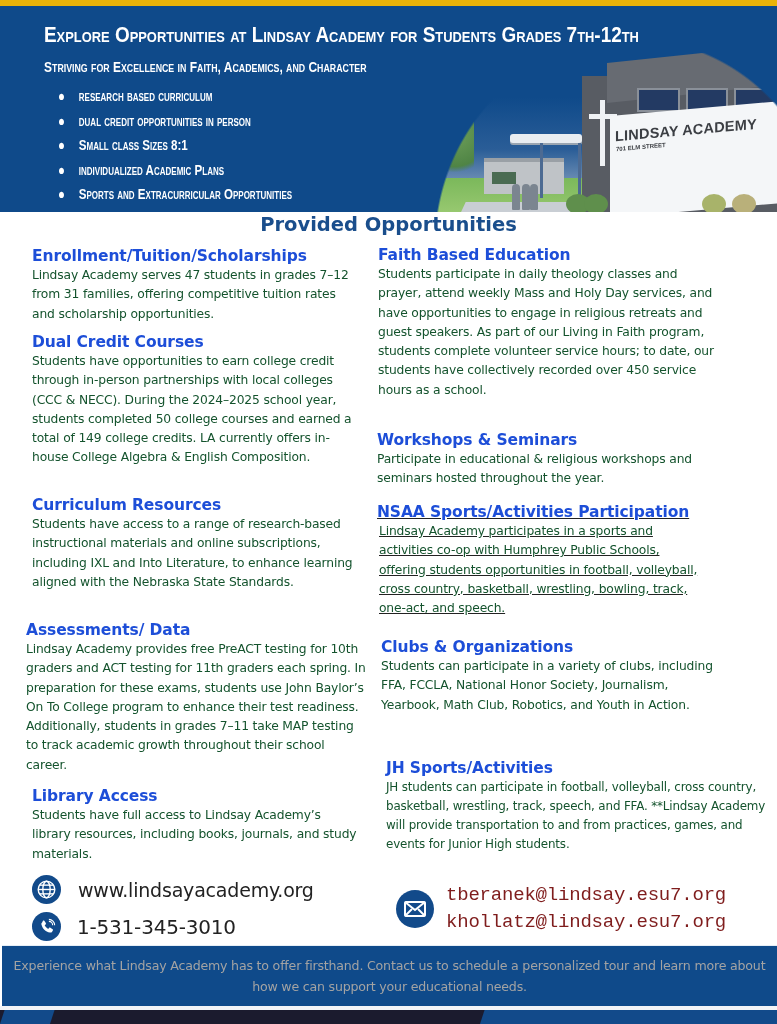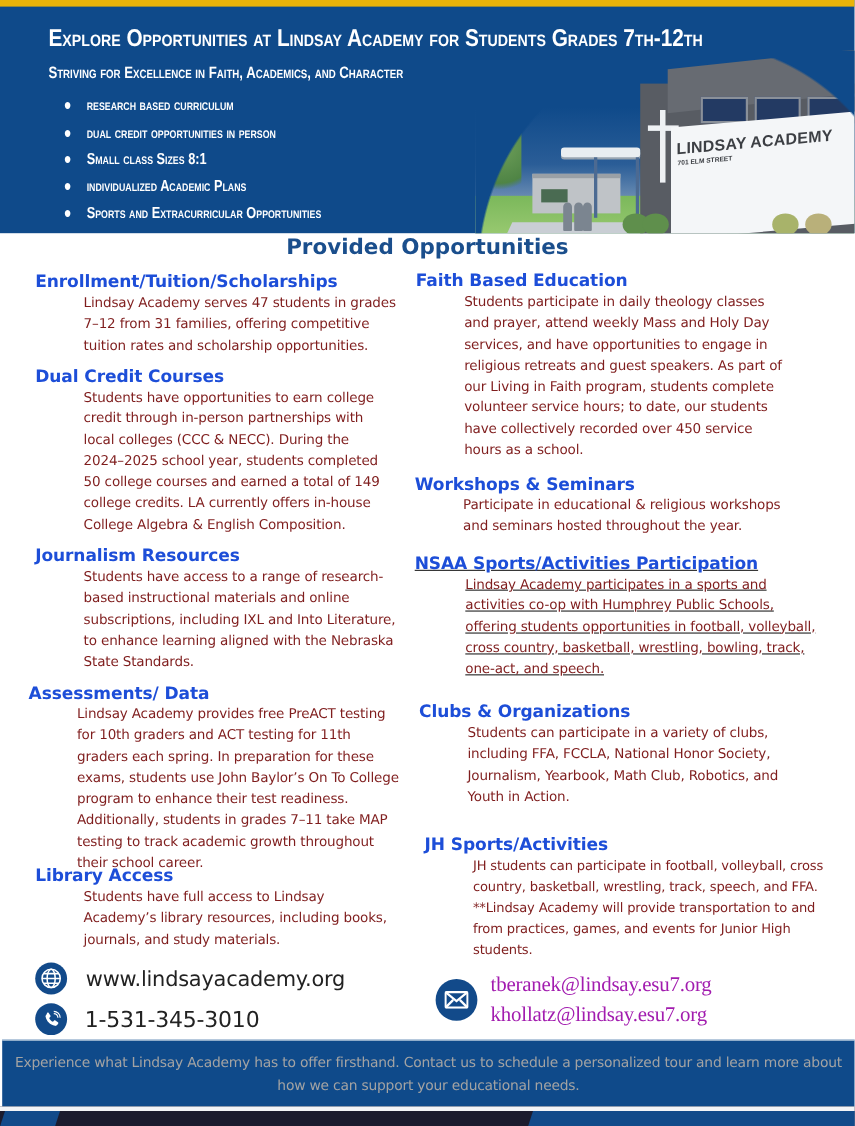--- a/index.html
+++ b/index.html
@@ -84,40 +84,40 @@
     color: #1a4e8c; font-family: "DejaVu Sans", sans-serif; font-size: 19.5px; font-weight: bold;
   }
 
   
   .block { position: absolute; }
   .block h3 {
     color: #1d4ed8; font-family: "DejaVu Sans", sans-serif; font-weight: bold;
     font-size: 15.5px; line-height: 19px; white-space: nowrap; letter-spacing: -0.1px;
   }
   .block p {
-    color: #7f1d1d; font-family: "DejaVu Sans", sans-serif; font-size: 12.3px;
-    line-height: 19.3px; letter-spacing: -0.15px; margin-left: 44px;
+    color: #14532d; font-family: "DejaVu Sans", sans-serif; font-size: 12.3px;
+    line-height: 19.3px; letter-spacing: -0.15px;
   }
 
   
   .contact-row { position: absolute; display: flex; align-items: center; }
   .circ-icon {
     width: 29px; height: 29px; border-radius: 50%; background: #124a8a;
     display: flex; align-items: center; justify-content: center; flex: none;
   }
   .contact-text {
     color: #222; font-family: "DejaVu Sans", sans-serif; font-size: 19px;
     white-space: nowrap; letter-spacing: -0.2px;
   }
   .email-icon {
     position: absolute; left: 396px; top: 890px; width: 38px; height: 38px; border-radius: 50%;
     background: #124a8a; display: flex; align-items: center; justify-content: center;
   }
   .emails { position: absolute; left: 446px; top: 882px; }
-  .emails div { color: #a21caf; font-family: Liberation Serif, serif; font-size: 19px; line-height: 27px; letter-spacing: -0.2px; white-space: nowrap; }
+  .emails div { color: #7f1d1d; font-family: Liberation Mono, monospace; font-size: 19px; line-height: 27px; letter-spacing: -0.2px; white-space: nowrap; }
 
   
   .footer {
     position: absolute; left: 2px; top: 945px; width: 775px; height: 61px;
     background: #0f4a8a; border-top: 1px solid #e6eef6;
     display: flex; align-items: center; justify-content: center; text-align: center;
   }
   .footer p {
     color: #a3a3a3; font-family: "DejaVu Sans", sans-serif; font-weight: normal;
     font-size: 12.6px; line-height: 21px; letter-spacing: -0.2px; width: 760px;
@@ -179,21 +179,21 @@
 
 <div class="block" style="left:32px; top:247px; width:330px;">
   <h3>Enrollment/Tuition/Scholarships</h3>
   <p>Lindsay Academy serves 47 students in grades 7–12 from 31 families, offering competitive tuition rates and scholarship opportunities.</p>
 </div>
 <div class="block" style="left:32px; top:333px; width:320px;">
   <h3>Dual Credit Courses</h3>
   <p>Students have opportunities to earn college credit through in-person partnerships with local colleges (CCC &amp; NECC). During the 2024–2025 school year, students completed 50 college courses and earned a total of 149 college credits. LA currently offers in-house College Algebra &amp; English Composition.</p>
 </div>
 <div class="block" style="left:32px; top:496px; width:328px;">
-  <h3>Journalism Resources</h3>
+  <h3>Curriculum Resources</h3>
   <p>Students have access to a range of research-based instructional materials and online subscriptions, including IXL and Into Literature, to enhance learning aligned with the Nebraska State Standards.</p>
 </div>
 <div class="block" style="left:26px; top:621px; width:342px;">
   <h3>Assessments/ Data</h3>
   <p>Lindsay Academy provides free PreACT testing for 10th graders and ACT testing for 11th graders each spring. In preparation for these exams, students use John Baylor’s On To College program to enhance their test readiness. Additionally, students in grades 7–11 take MAP testing to track academic growth throughout their school career.</p>
 </div>
 <div class="block" style="left:32px; top:787px; width:325px;">
   <h3>Library Access</h3>
   <p>Students have full access to Lindsay Academy’s library resources, including books, journals, and study materials.</p>
 </div>

